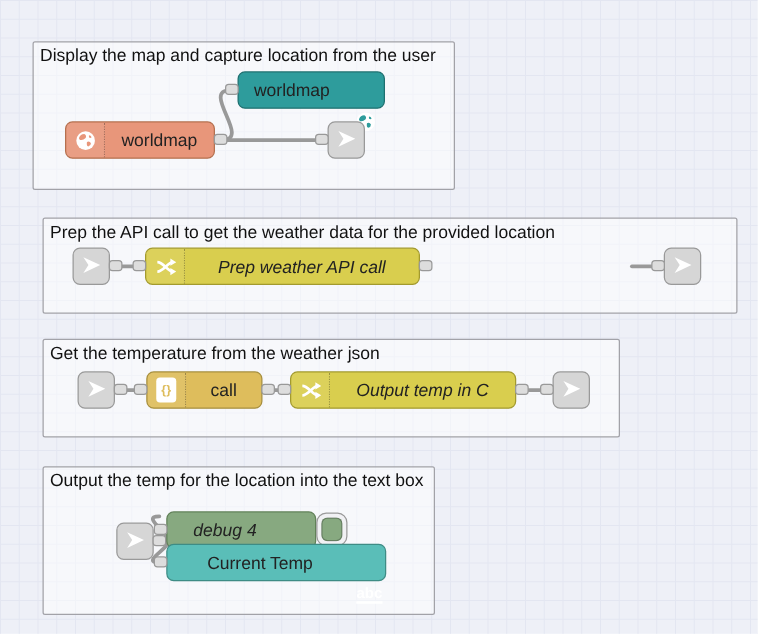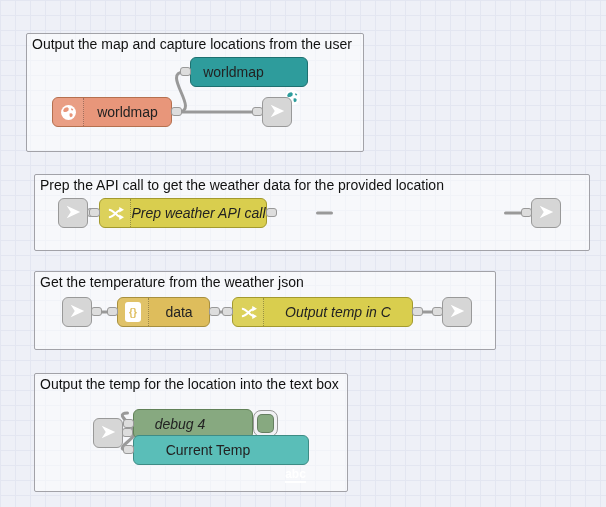--- a/index.html
+++ b/index.html
@@ -67,21 +67,21 @@
     position:absolute;left:3px;top:3px;right:3px;bottom:3px;
     background:var(--c);border:1px solid rgba(0,0,0,0.25);border-radius:5px;
   }
 </style>
 </head>
 <body>
 
 <div class="canvas">
 
   <div class="group" style="left:26px;top:33px;width:338px;height:119px">
-    <div class="group-title">Output the map and capture locations from the user</div>
+    <div class="group-title">Display the map and capture location from the user</div>
   </div>
   <div class="group" style="left:34px;top:174px;width:556px;height:77px">
     <div class="group-title">Prep the API call to get the weather data for the provided location</div>
   </div>
   <div class="group" style="left:34px;top:271px;width:462px;height:79px">
     <div class="group-title">Get the temperature from the weather json</div>
   </div>
   <div class="group" style="left:34px;top:373px;width:314px;height:119px">
     <div class="group-title">Output the temp for the location into the text box</div>
   </div>
@@ -134,21 +134,21 @@
 
   <div class="node link-node" style="left:58px;top:198px;width:30px;--c:#D6D6D6;--b:#999">
     <span>
       <svg width="18" height="18" viewBox="0 0 20 20">
           <path d="M3 3 L18 10 L3 17 L7.5 10 Z" fill="#fff"></path>
         </svg>
     </span>
     <div class="port out"></div>
   </div>
 
-  <div class="node" style="left:99px;top:198px;width:168px;--c:#D9CE4E;--b:#a39a2e">
+  <div class="node" style="left:116px;top:198px;width:220px;--c:#D9CE4E;--b:#a39a2e">
     <div class="port in"></div>
     <div class="icon-strip l">
       <svg width="17" height="17" viewBox="0 0 18 18">
           <path d="M2 5 C7 5 11 13 15 13" stroke="#fff" stroke-width="2.2" fill="none"></path>
           <path d="M2 13 C7 13 11 5 15 5" stroke="#fff" stroke-width="2.2" fill="none"></path>
           <path d="M13 2 L18 5 L13 8 Z" fill="#fff"></path>
           <path d="M13 10 L18 13 L13 16 Z" fill="#fff"></path>
         </svg>
     </div>
     <div class="label it">Prep weather API call</div>
@@ -174,21 +174,21 @@
     <div class="port out"></div>
   </div>
 
   <div class="node" style="left:117px;top:297px;width:93px;--c:#DEBD5C;--b:#a78f3e">
     <div class="port in"></div>
     <div class="icon-strip l">
       <div class="json-page">
           <span>{}</span>
         </div>
     </div>
-    <div class="label">data</div>
+    <div class="label">call</div>
     <div class="port out"></div>
   </div>
 
   <div class="node" style="left:232px;top:297px;width:181px;--c:#D9CE4E;--b:#a39a2e">
     <div class="port in"></div>
     <div class="icon-strip l">
       <svg width="17" height="17" viewBox="0 0 18 18">
           <path d="M2 5 C7 5 11 13 15 13" stroke="#fff" stroke-width="2.2" fill="none"></path>
           <path d="M2 13 C7 13 11 5 15 5" stroke="#fff" stroke-width="2.2" fill="none"></path>
           <path d="M13 2 L18 5 L13 8 Z" fill="#fff"></path>

